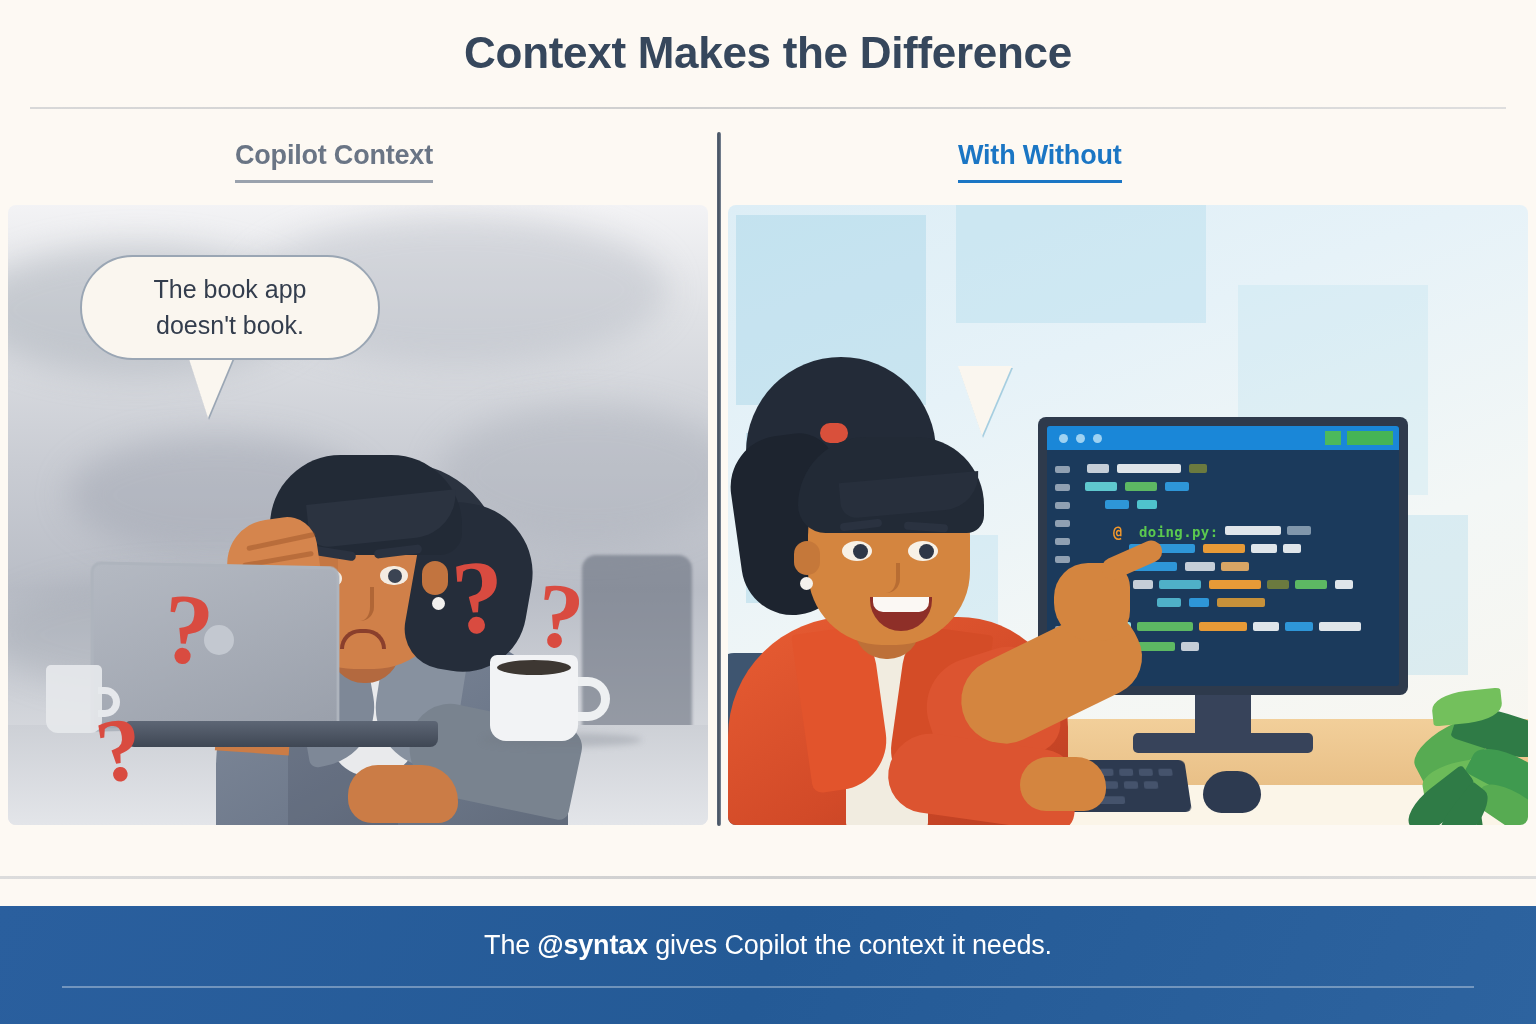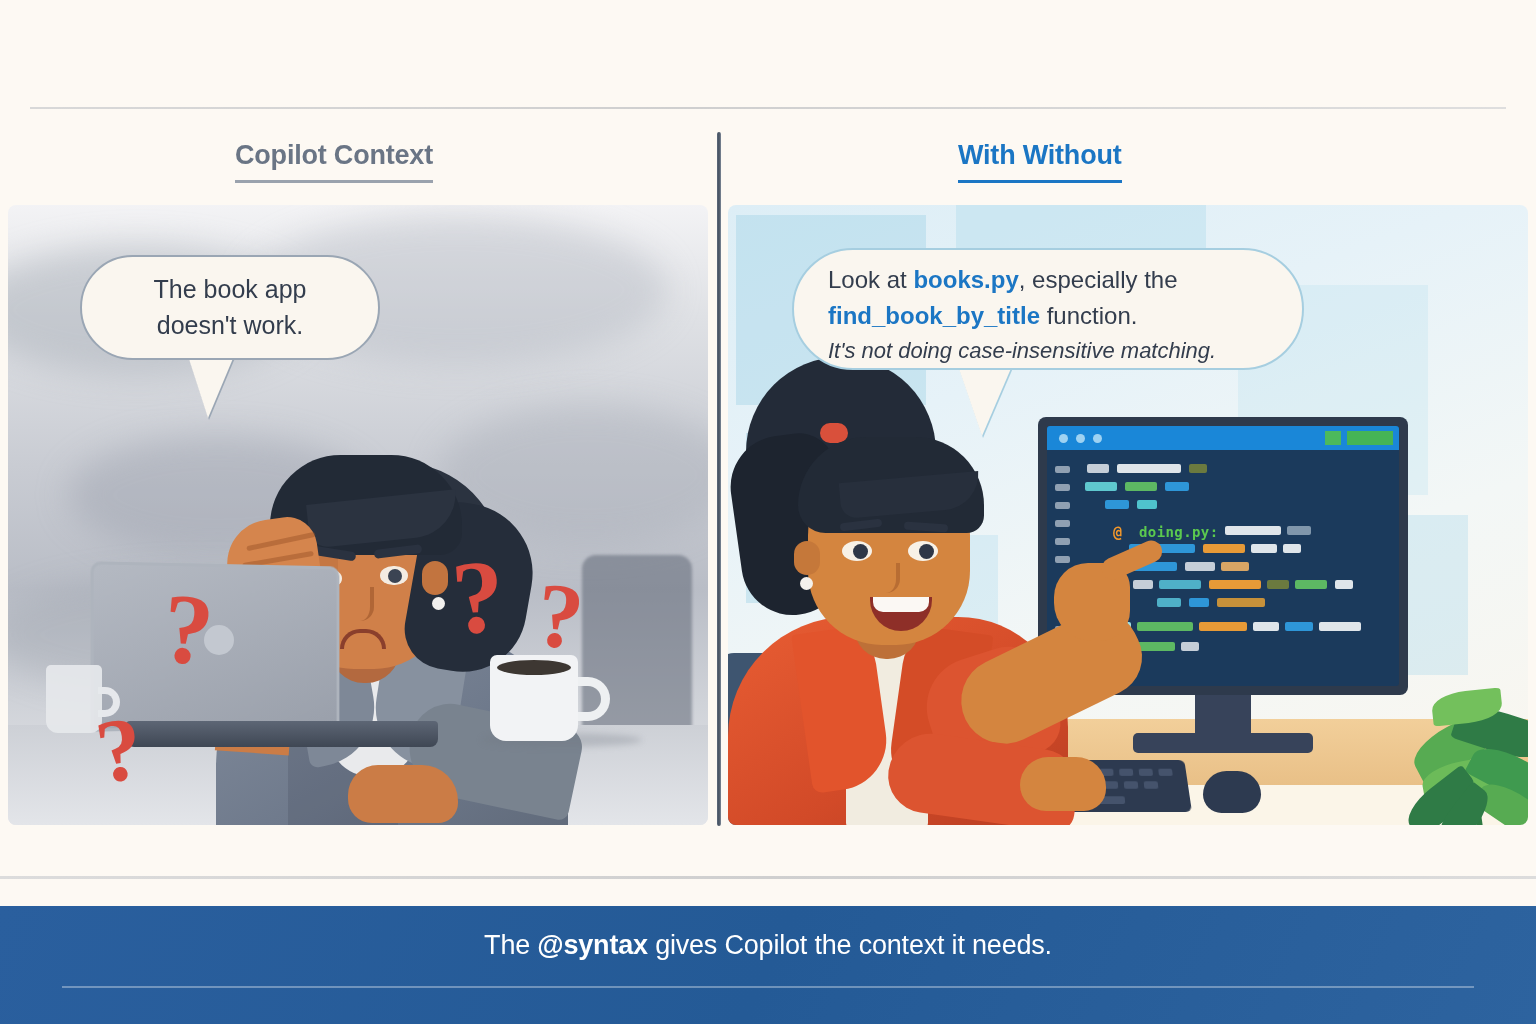--- a/index.html
+++ b/index.html
@@ -467,20 +467,21 @@
   .banner-line {
     position: absolute; top: 80px; left: 62px; width: 1412px; height: 2px;
     background: rgba(255,255,255,0.34);
   }
 </style>
 </head>
 <body>
 
 <div class="page">
 
+  <div class="title">Context Makes the Difference</div>
   <div class="rule-top"></div>
 
   <div class="col-head left">Copilot Context</div>
   <div class="col-head right">With Without</div>
 
   <div class="divider"></div>
 
   <div class="panel left">
     <div class="scene">
       <div class="bg-gray"></div>
@@ -692,29 +693,24 @@
       <div class="h-hand-point"></div>
       <div class="h-pointer"></div>
       <div class="h-arm-low"></div>
       <div class="h-hand-kbd"></div>
     </div>
   </div>
 
   <div class="tail l"></div>
   <div class="bubble l">
     <div class="bub-txt bub-l1">The book app</div>
-    <div class="bub-txt bub-l2">doesn't work.</div>
+    <div class="bub-txt bub-l2">doesn't book.</div>
   </div>
 
   <div class="tail r"></div>
-  <div class="bubble r">
-    <div class="rb-line rb-l1"><span>Look at </span><span class="hl">books.py</span><span>, especially the</span></div>
-    <div class="rb-line rb-l2"><span class="hl">find_book_by_title</span><span> function.</span></div>
-    <div class="rb-line rb-l3">It's not doing case-insensitive matching.</div>
-  </div>
 
   <div class="rule-bottom"></div>
   <div class="banner">
     <div class="banner-text"><span>The </span><b>@syntax</b><span> gives Copilot the context it needs.</span></div>
     <div class="banner-line"></div>
   </div>
 
 </div>
 
 </body></html>

